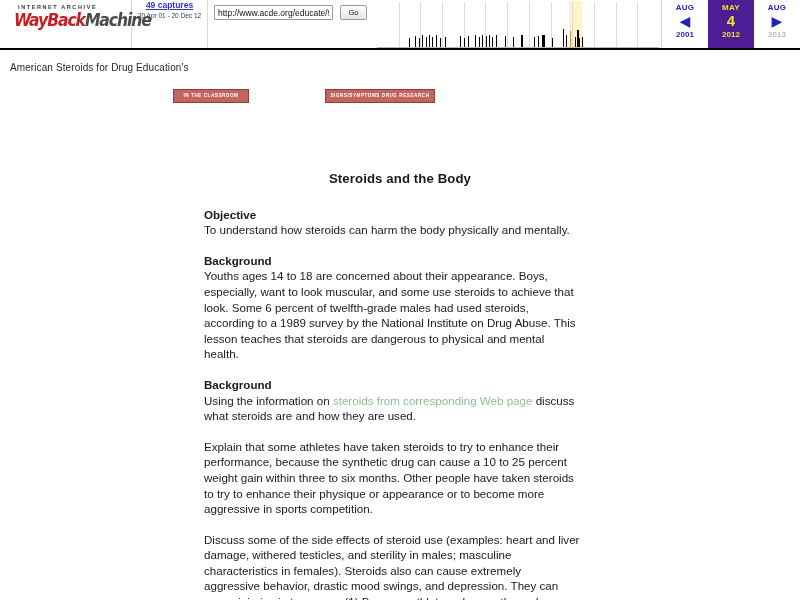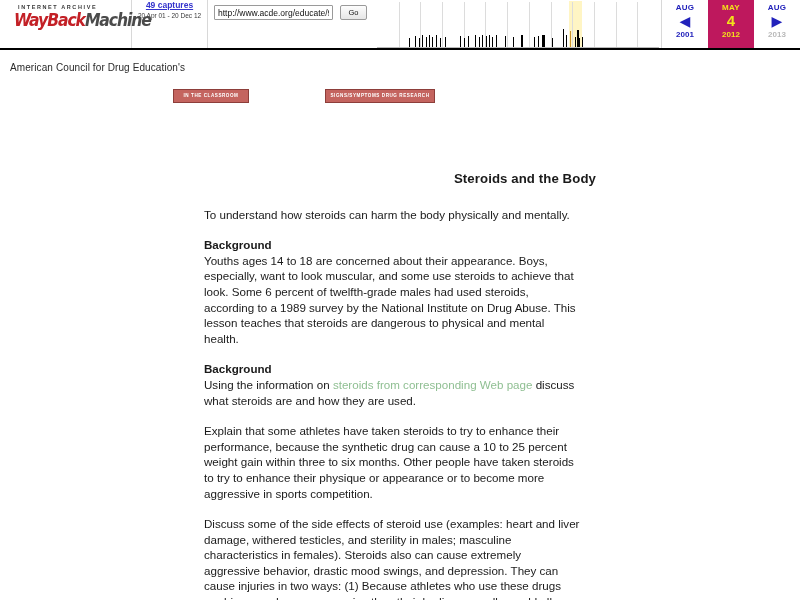--- a/index.html
+++ b/index.html
@@ -147,21 +147,21 @@
     border-left: 1px solid #d8d8d8;
   }
   .dn-col {
     width: 46px;
     text-align: center;
     padding-top: 3px;
     position: relative;
   }
   .dn-col.prev, .dn-col.next { cursor: pointer; text-align: center; }
   .dn-col.cur {
-    background: #be185d;
+    background: #4c1d95;
     cursor: default;
   }
   .dn-mon {
     font-size: 8px; font-weight: bold;
     color: #2222bb; line-height: 10px;
     letter-spacing: .3px;
   }
   .dn-col.cur .dn-mon { color: #f2e21a; }
   .dn-col.next .dn-mon { color: #2222bb; }
   .dn-arrow {
@@ -234,21 +234,21 @@
 
   .doc {
     width: 392px;
     margin: 0 0 0 204px;
     padding-top: 56px;
     font-size: 11.6px;
     line-height: 15.6px;
     color: #1a1a1a;
   }
   .doc-title {
-    text-align: right;
+    text-align: center;
     font-size: 13.2px;
     font-weight: bold;
     margin: 0 0 20px 0;
     letter-spacing: .1px;
   }
   .doc h3 {
     font-size: 11.6px;
     font-weight: bold;
     margin: 0;
     line-height: 15.6px;
@@ -351,30 +351,31 @@
       <div class="dn-mon">AUG</div>
       <div class="dn-arrow">▶</div>
       <div class="dn-yr">2013</div>
     </div>
   </div>
 
 </div>
 
 <div id="page-area">
 
-  <div class="acde-org">American Council for Drug Education's</div>
+  <div class="acde-org">American Steroids for Drug Education's</div>
 
   <div class="nav-buttons">
     <div class="nav-btn" id="btn-classroom">IN THE CLASSROOM</div>
     <div class="nav-btn" id="btn-signs">SIGNS/SYMPTOMS   DRUG RESEARCH</div>
   </div>
 
   <div class="doc">
     <div class="doc-title">Steroids and the Body</div>
 
+    <h3>Objective</h3>
     <p>To understand how steroids can harm the body physically and mentally.</p>
 
     <h3>Background</h3>
     <p>Youths ages 14 to 18 are concerned about their appearance. Boys, especially, want to look muscular, and some use steroids to achieve that look. Some 6 percent of twelfth-grade males had used steroids, according to a 1989 survey by the National Institute on Drug Abuse. This lesson teaches that steroids are dangerous to physical and mental health.</p>
 
     <h3>Background</h3>
     <p><span>Using the information on </span><span class="inline-link">steroids from corresponding Web page</span><span> discuss what steroids are and how they are used.</span></p>
 
     <p>Explain that some athletes have taken steroids to try to enhance their performance, because the synthetic drug can cause a 10 to 25 percent weight gain within three to six months. Other people have taken steroids to try to enhance their physique or appearance or to become more aggressive in sports competition.</p>
 

